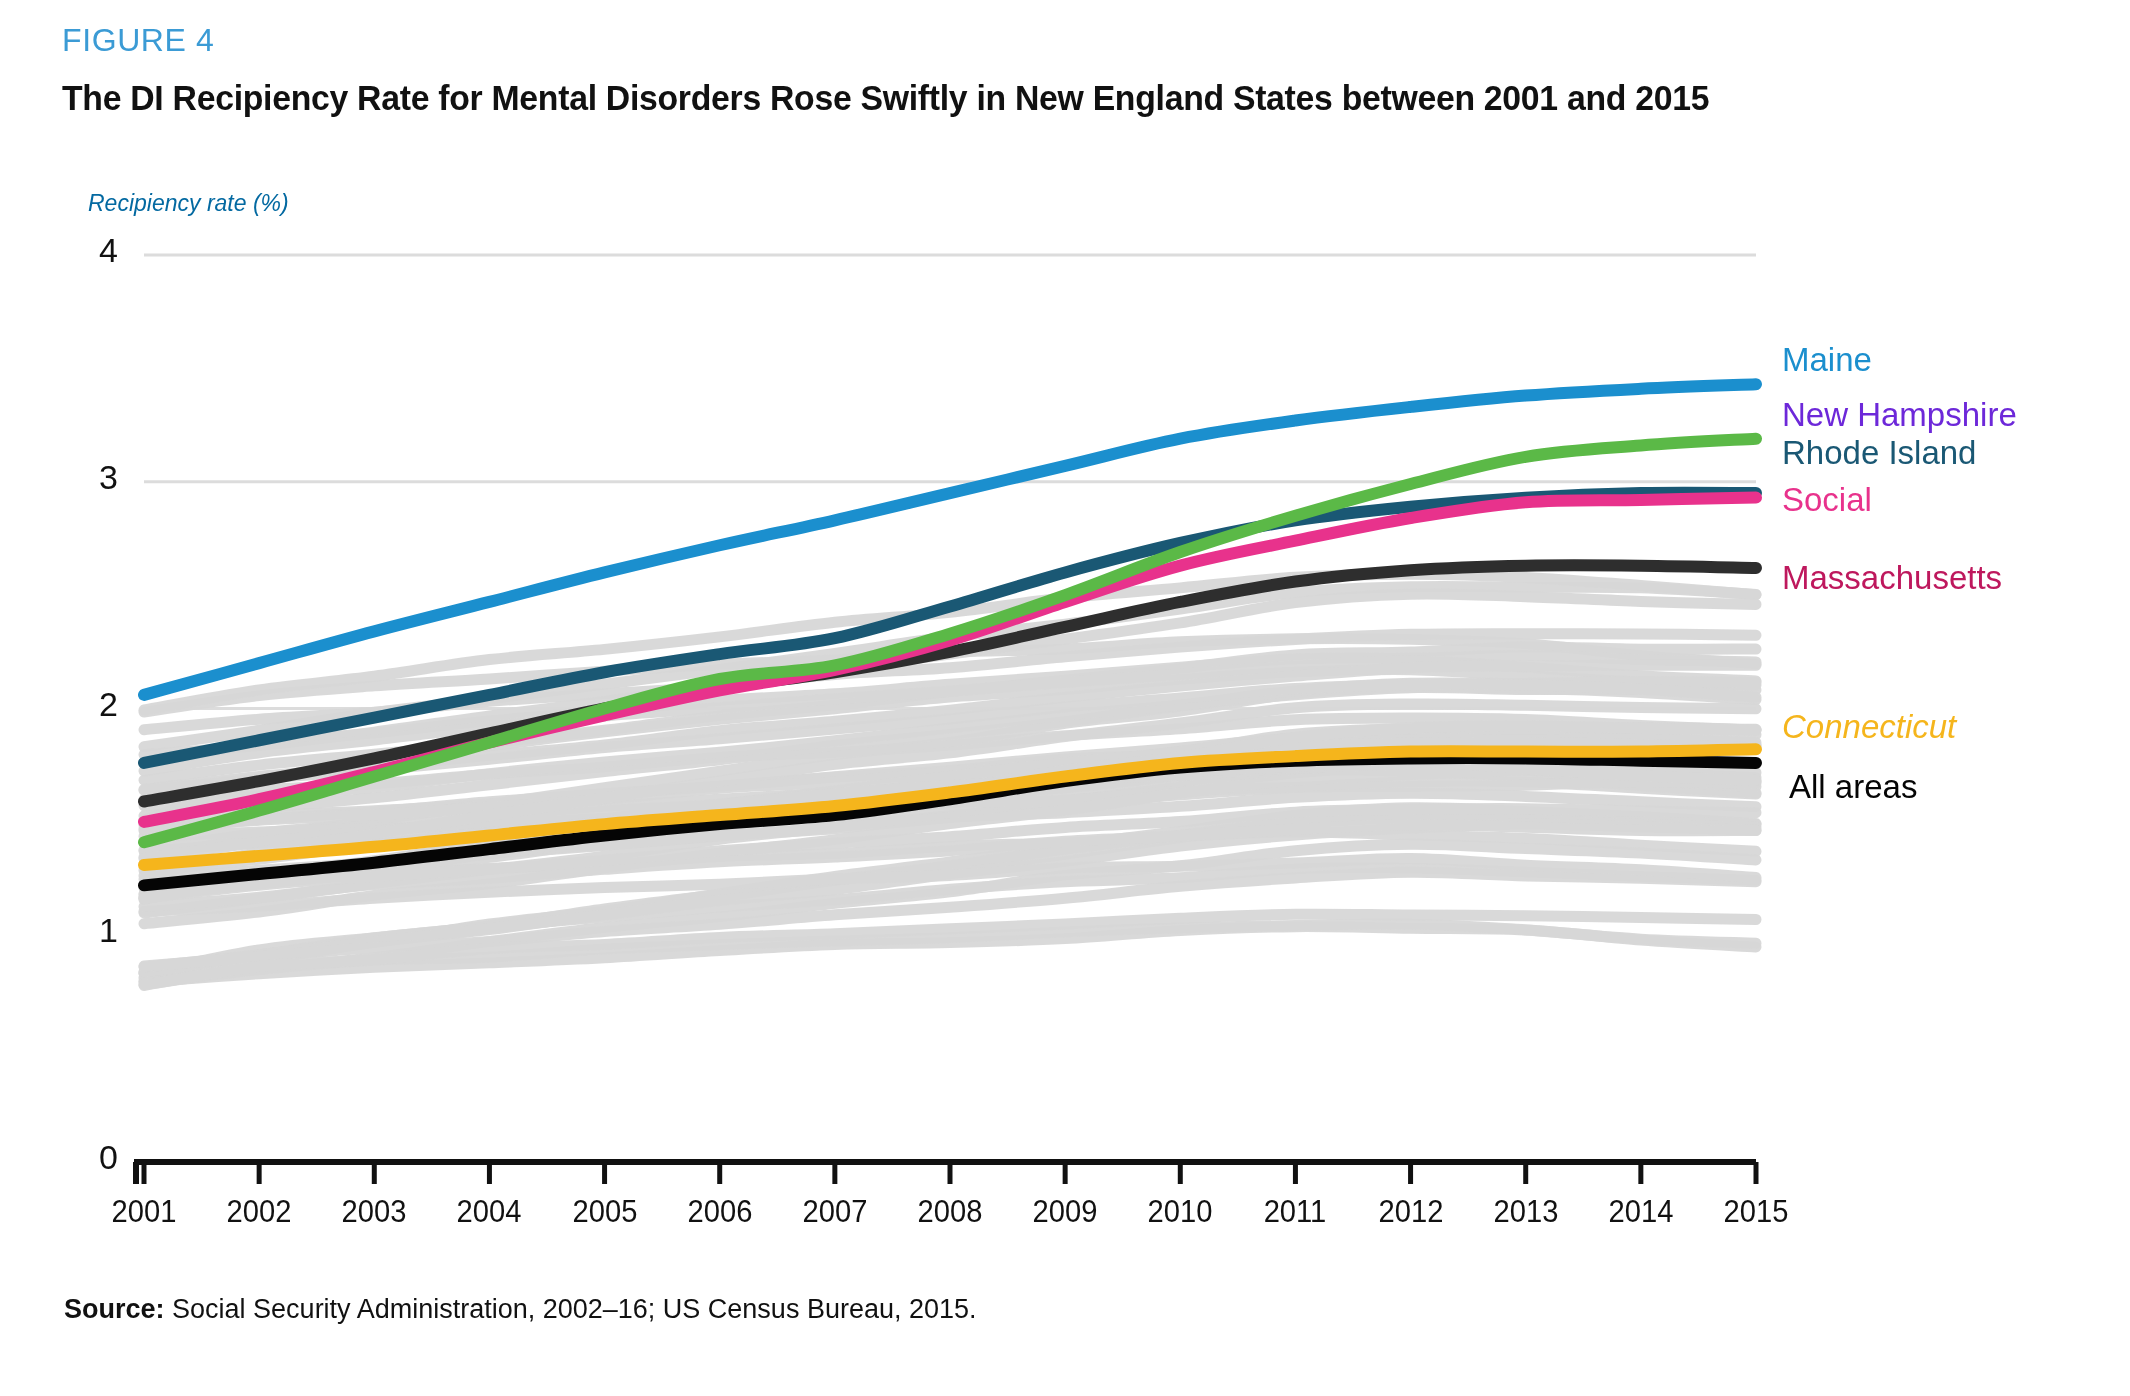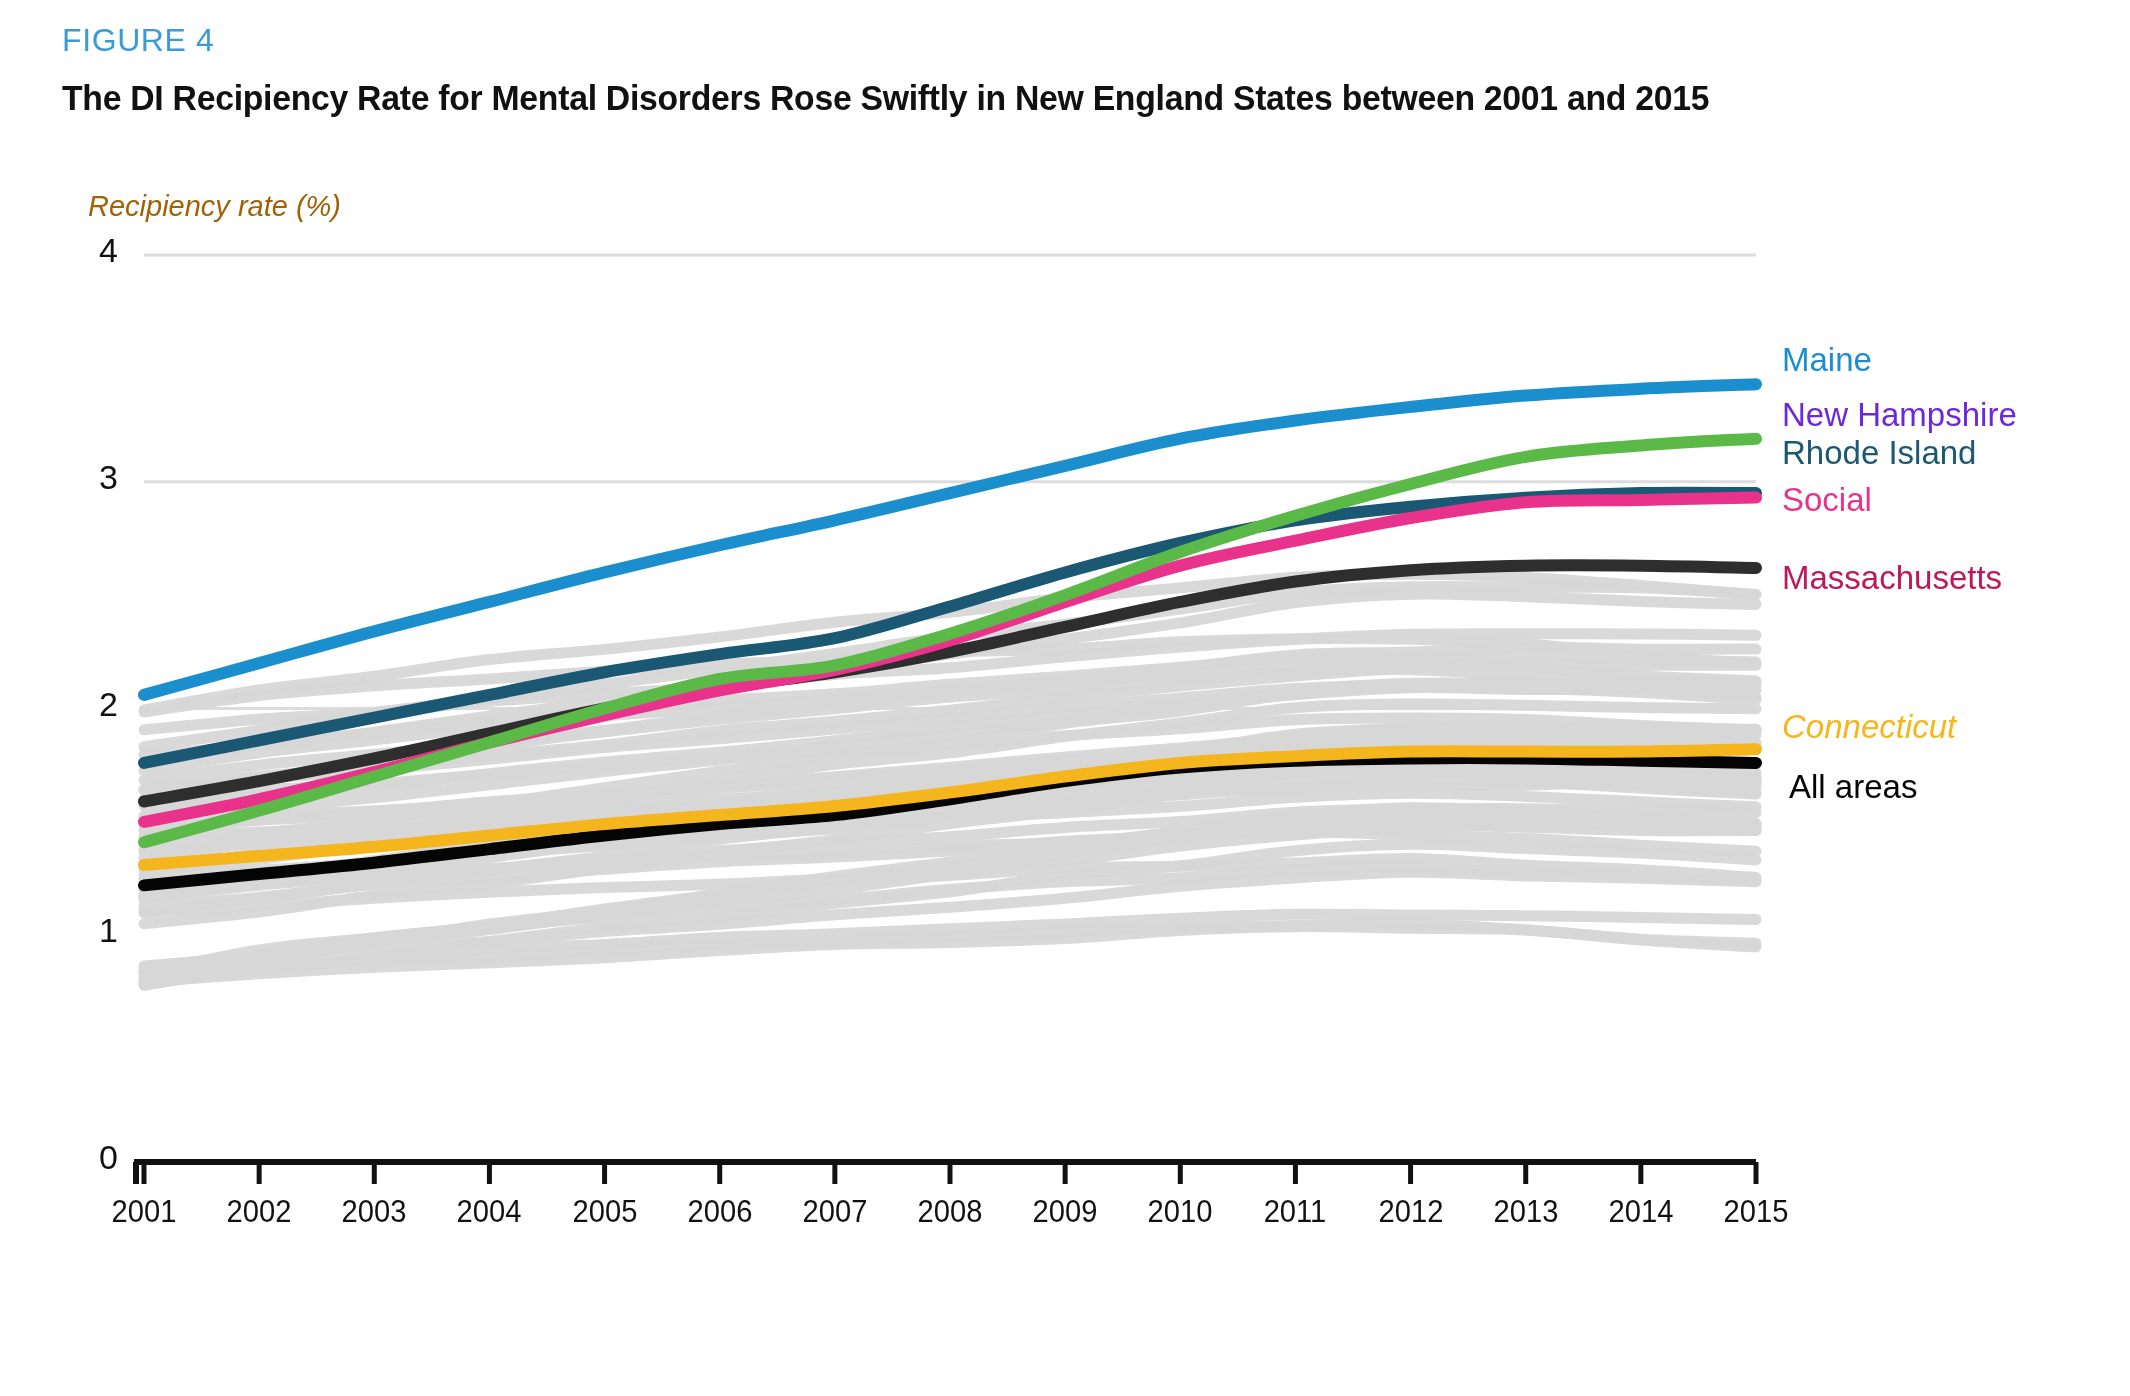--- a/index.html
+++ b/index.html
@@ -40,23 +40,23 @@
     letter-spacing: -0.3px;
     font-family: "Liberation Sans", sans-serif;
     white-space: nowrap;
     transform: scaleX(0.965);
     transform-origin: left top;
   }
   .axis-ylabel {
     position: absolute;
     left: 72px;
     top: 190px;
-    font-size: 29px;
+    font-size: 23px;
     font-style: italic;
-    color: #a16207;
+    color: #0369a1;
     font-family: "Liberation Sans", sans-serif;
   }
   .source-line {
     position: absolute;
     left: 48px;
     top: 1294px;
     font-size: 27px;
     color: #111111;
     font-family: "Liberation Sans", sans-serif;
     white-space: nowrap;
@@ -207,14 +207,15 @@
   <div id="legend-layer">
       <div class="legend-label" style="left: 1766px; top: 341.247px; color: rgb(27, 143, 206);">Maine</div>
       <div class="legend-label" style="left: 1766px; top: 395.668px; color: #6d28d9;">New Hampshire</div>
       <div class="legend-label" style="left: 1766px; top: 434.087px; color: rgb(26, 88, 116); text-align: center;">Rhode Island</div>
       <div class="legend-label" style="left: 1766px; top: 480.622px; color: rgb(232, 50, 140);">Social</div>
       <div class="legend-label" style="left: 1766px; top: 558.915px; color: #be185d;">Massachusetts</div>
       <div class="legend-label" style="left: 1766px; top: 708.315px; color: rgb(245, 181, 28); font-style: italic;">Connecticut</div>
       <div class="legend-label" style="left: 1766px; top: 767.92px; color: rgb(5, 5, 5); margin-left: 7px;">All areas</div>
     </div>
 
+  <div class="source-line"><b>Source:</b> <span>Social Security Administration, 2002–16; US Census Bureau, 2015.</span></div>
 
 </div>
 
 </body></html>

